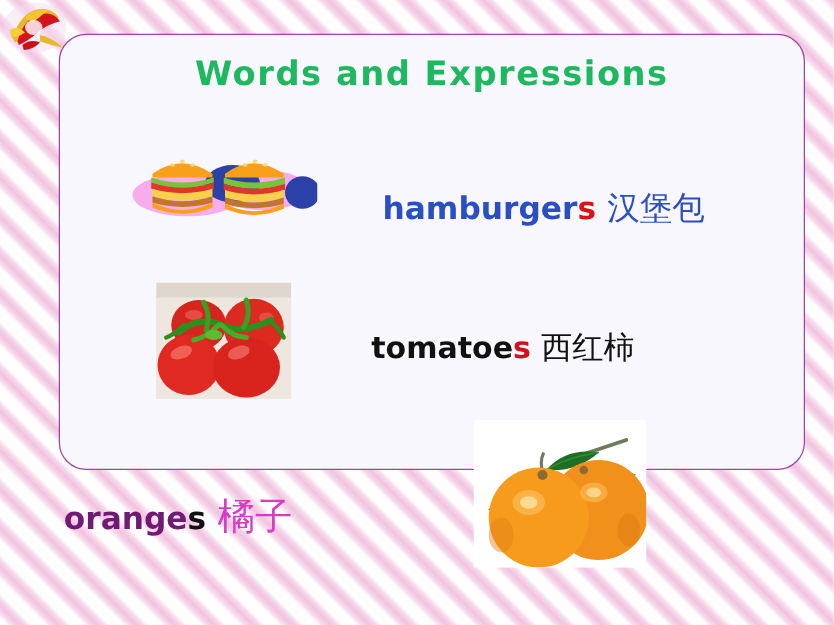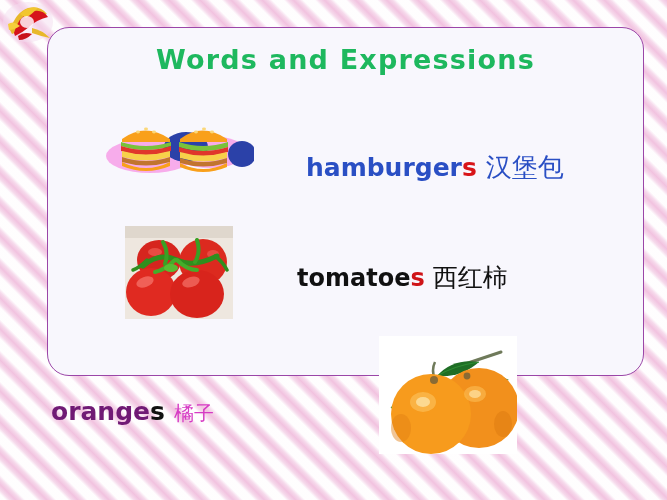--- a/index.html
+++ b/index.html
@@ -140,21 +140,21 @@
   #word-tomatoes .cn      { color: #111111; font-size: 25px; margin-left: 8px; }
 
   
   #word-oranges {
     left: 3px;
     top: 371px;
     font-size: 25px;
   }
   #word-oranges .en      { color: #701a75; }
   #word-oranges .en-tail { color: #111111; }
-  #word-oranges .cn      { color: #d63bc4; font-size: 20px; margin-left: 9px; }
+  #word-oranges .cn      { color: #d63bc4; font-size: 30px; margin-left: 9px; }
 </style>
 </head>
 <body>
 
 <div id="slide">
 
   <svg id="corner-art" viewBox="0 0 52 46" aria-hidden="true">
     <ellipse cx="26" cy="22" rx="25" ry="20" fill="#f3ddf0" opacity="0.5"></ellipse>
     <path d="M8 30 Q14 12 26 8 Q38 5 45 14 Q36 16 30 22 Q22 30 10 34 Z" fill="#e8b82a"></path>
     <path d="M12 33 Q16 17 28 12 Q40 8 46 17 Q34 20 27 27 Q20 33 13 36 Z" fill="#d6131b"></path>

